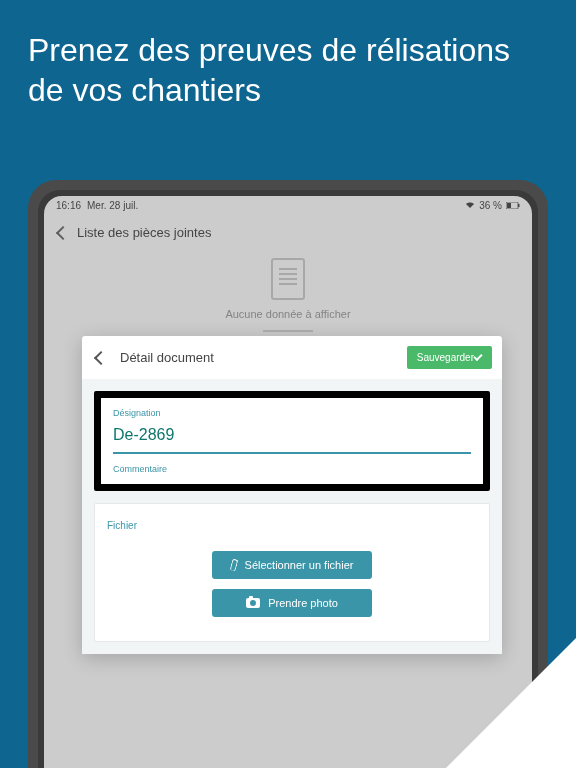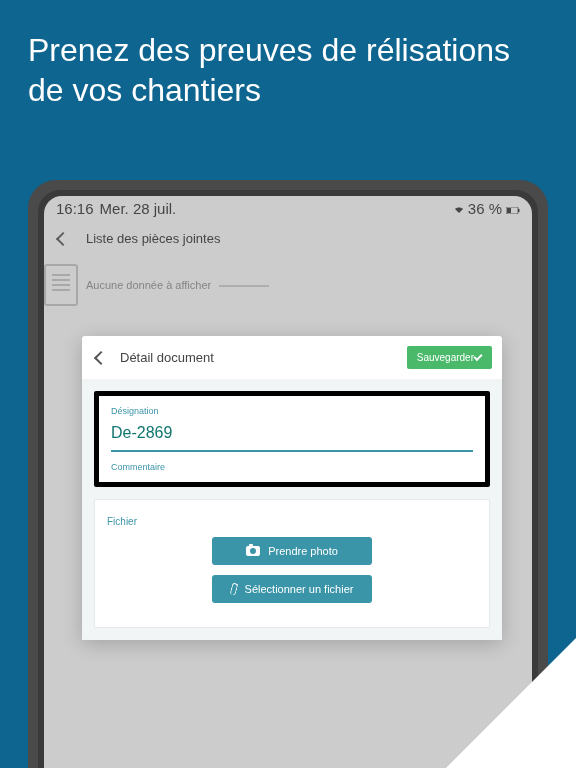--- a/index.html
+++ b/index.html
@@ -47,46 +47,46 @@
       position: absolute;
       inset: 0;
       background: rgba(120,120,120,0.25);
       z-index: 2;
     }
     .status-bar {
       display: flex;
       justify-content: space-between;
       align-items: center;
       padding: 4px 12px;
-      font-size: 15px;
+      font-size: 10px;
       color: #333;
       position: relative;
       z-index: 1;
     }
     .status-left { display: flex; gap: 6px; }
     .status-right { display: flex; gap: 4px; align-items: center; }
     .nav-bar {
       display: flex;
       align-items: center;
       padding: 10px 14px;
-      gap: 18px;
+      gap: 9px;
       color: #333;
       font-size: 13px;
       position: relative;
       z-index: 1;
     }
     .chevron-left {
       width: 10px; height: 10px;
       border-left: 2px solid #555;
       border-bottom: 2px solid #555;
       transform: rotate(45deg);
     }
     .empty-state {
       display: flex;
-      flex-direction: row;
+      flex-direction: column;
       align-items: center;
       gap: 8px;
       margin-top: 8px;
       position: relative;
       z-index: 1;
     }
     .doc-icon {
       width: 34px; height: 42px;
       border: 2px solid #b8b8b8;
       border-radius: 3px;
@@ -149,21 +149,21 @@
     .modal-body {
       background: #f2f5f6;
       padding: 12px;
       display: flex;
       flex-direction: column;
       gap: 12px;
     }
     .card {
       background: #fff;
       border-radius: 2px;
-      border: 5px solid #000000;
+      border: 7px solid #000000;
       padding: 10px 12px 0;
     }
     .field { margin-bottom: 10px; }
     .field-label {
       font-size: 9px;
       color: #3b95a8;
       margin-bottom: 4px;
       display: block;
     }
     .field-value {
@@ -185,21 +185,21 @@
       padding: 16px 12px 24px;
       display: flex;
       flex-direction: column;
       align-items: center;
       gap: 10px;
     }
     .file-label {
       align-self: flex-start;
       font-size: 10px;
       color: #3b95a8;
-      margin-bottom: 0;
+      margin-bottom: 10px;
     }
     .action-btn {
       background: #3b95a8;
       color: #fff;
       border: none;
       border-radius: 3px;
       padding: 8px 16px;
       font-size: 11px;
       display: flex;
       align-items: center;
@@ -311,26 +311,26 @@
               <input class="field-value" value="De-2869" style="">
             </div>
             <div class="field">
               <label class="field-label">Commentaire</label>
             </div>
           </div>
 
           <div class="file-card">
             <span class="file-label">Fichier</span>
             <button class="action-btn">
+              <span class="clip-icon"></span>
+              <span>Sélectionner un fichier</span>
+            </button>
+            <button class="action-btn">
               <span class="cam-icon"></span>
               <span>Prendre photo</span>
-            </button>
-            <button class="action-btn">
-              <span class="clip-icon"></span>
-              <span>Sélectionner un fichier</span>
             </button>
           </div>
         </div>
       </div>
 
     </div>
   </div>
 </div>
 
 <div class="corner-accent"></div>

